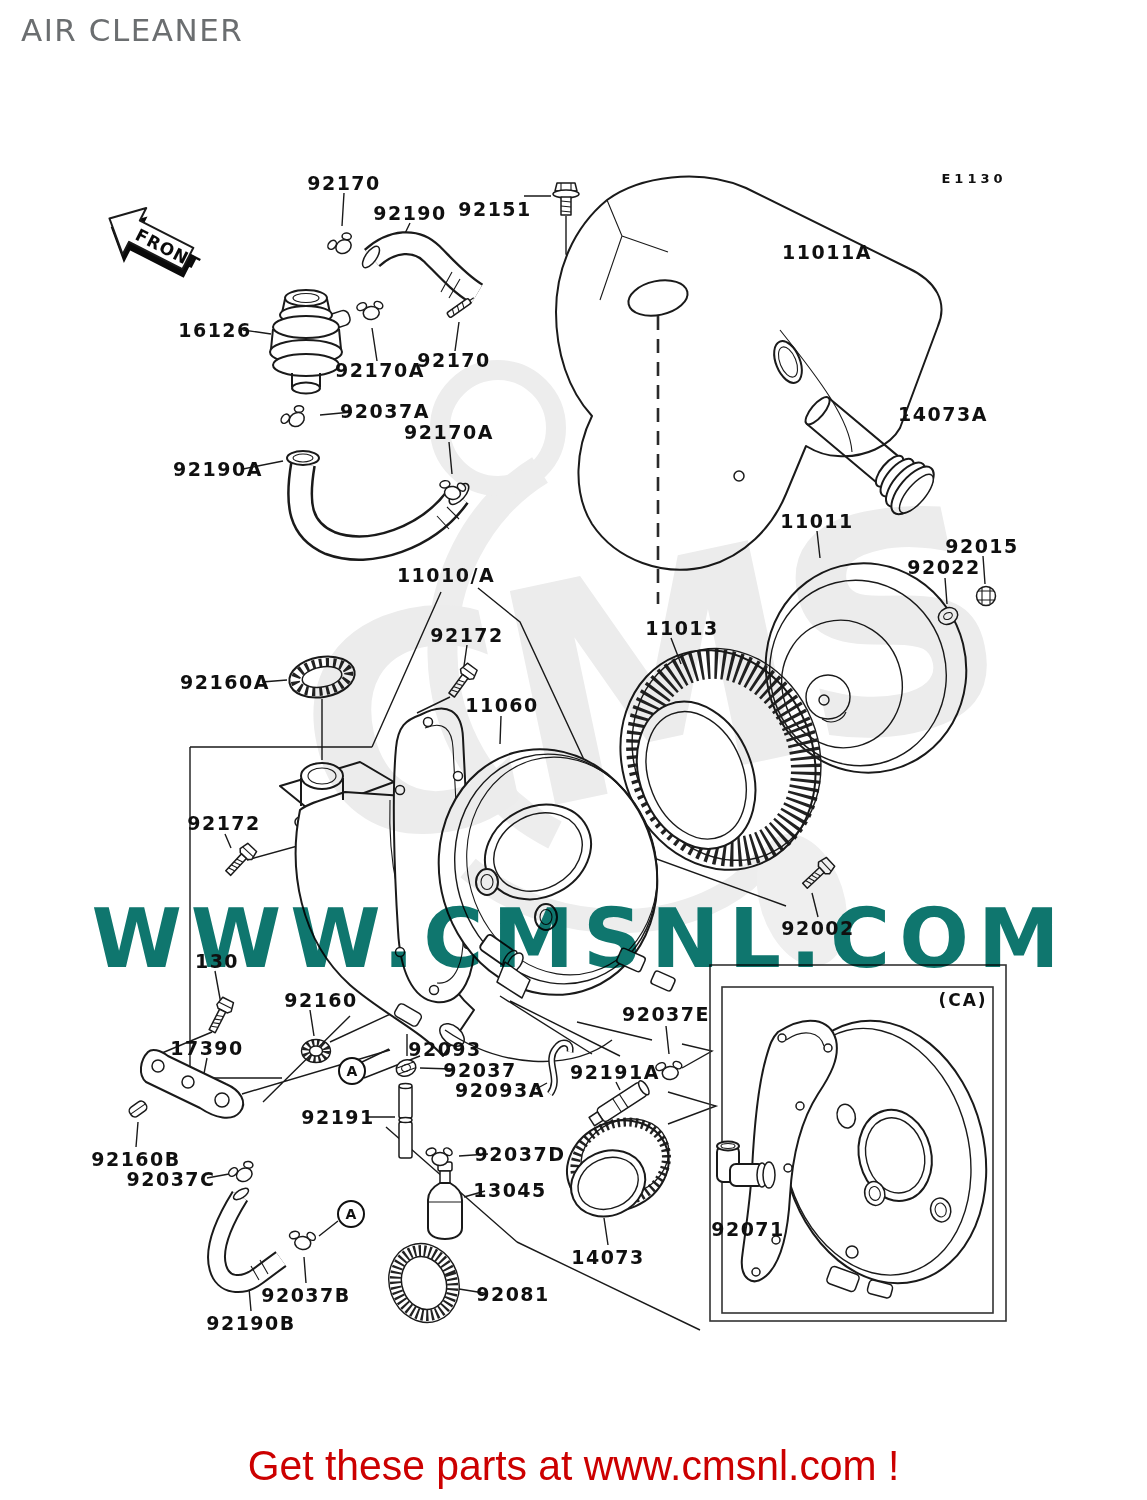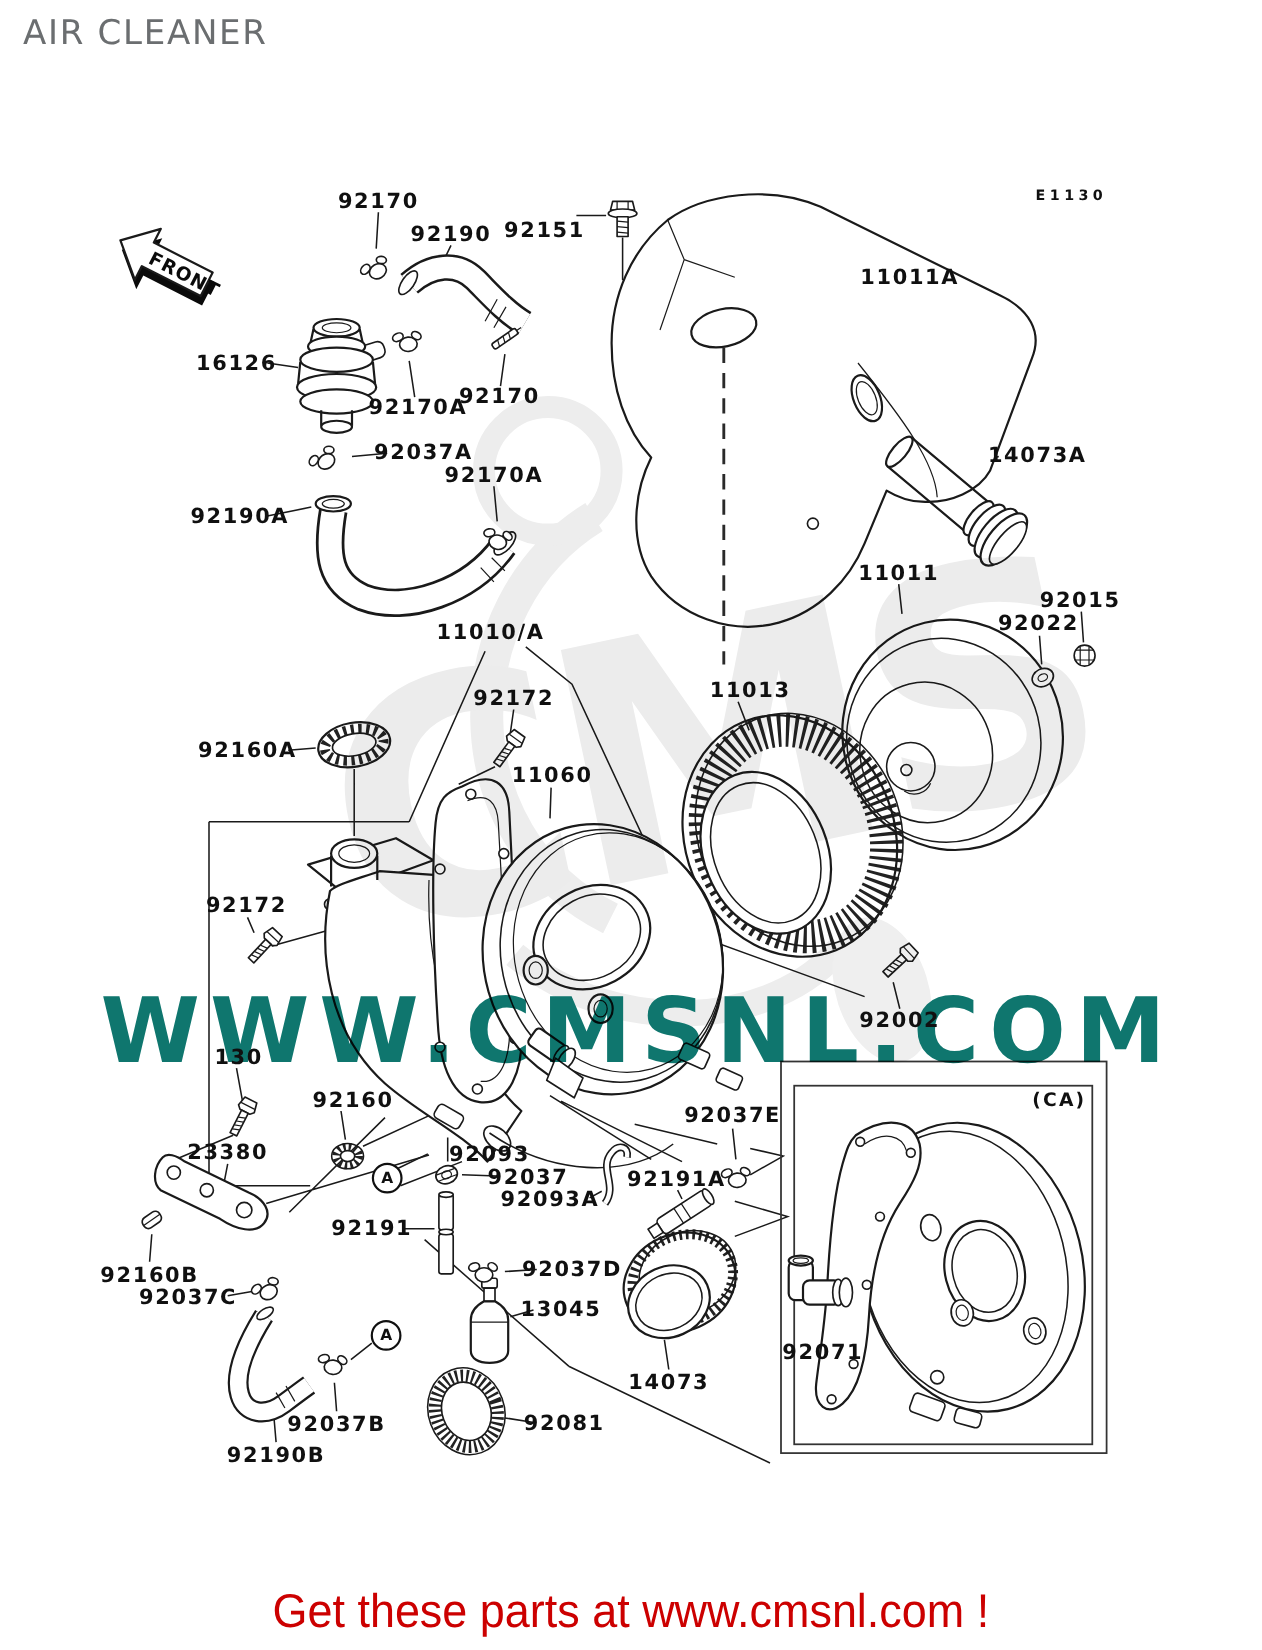--- a/index.html
+++ b/index.html
@@ -375,21 +375,21 @@
       <div class="plabel" style="left: 944px; top: 567px;">92022</div>
       <div class="plabel" style="left: 446px; top: 575px;">11010/A</div>
       <div class="plabel" style="left: 467px; top: 635px;">92172</div>
       <div class="plabel" style="left: 670px; top: 628px; margin-left: 12px;">11013</div>
       <div class="plabel" style="left: 225px; top: 682px;">92160A</div>
       <div class="plabel" style="left: 502px; top: 705px;">11060</div>
       <div class="plabel" style="left: 224px; top: 823px;">92172</div>
       <div class="plabel" style="left: 818px; top: 928px;">92002</div>
       <div class="plabel" style="left: 217px; top: 961px;">130</div>
       <div class="plabel" style="left: 309px; top: 1000px; margin-left: 12px;">92160</div>
-      <div class="plabel" style="left: 207px; top: 1048px;">23380</div>
+      <div class="plabel" style="left: 207px; top: 1048px;">17390</div>
       <div class="plabel" style="left: 445px; top: 1049px;">92093</div>
       <div class="plabel" style="left: 480px; top: 1070px;">92037</div>
       <div class="plabel" style="left: 500px; top: 1090px;">92093A</div>
       <div class="plabel" style="left: 666px; top: 1014px;">92037E</div>
       <div class="plabel" style="left: 615px; top: 1072px;">92191A</div>
       <div class="plabel" style="left: 338px; top: 1117px;">92191</div>
       <div class="plabel" style="left: 136px; top: 1159px;">92160B</div>
       <div class="plabel" style="left: 171px; top: 1179px;">92037C</div>
       <div class="plabel" style="left: 520px; top: 1154px;">92037D</div>
       <div class="plabel" style="left: 510px; top: 1190px;">13045</div>

